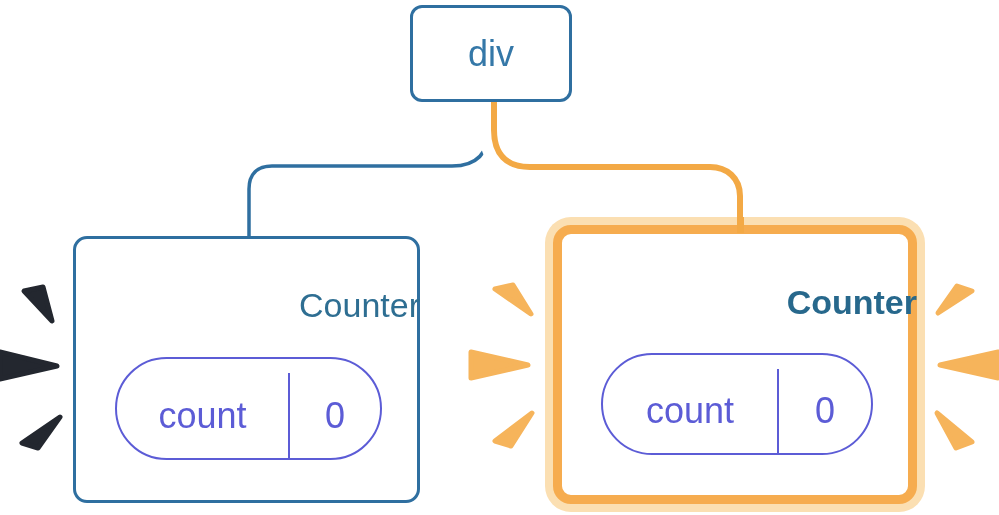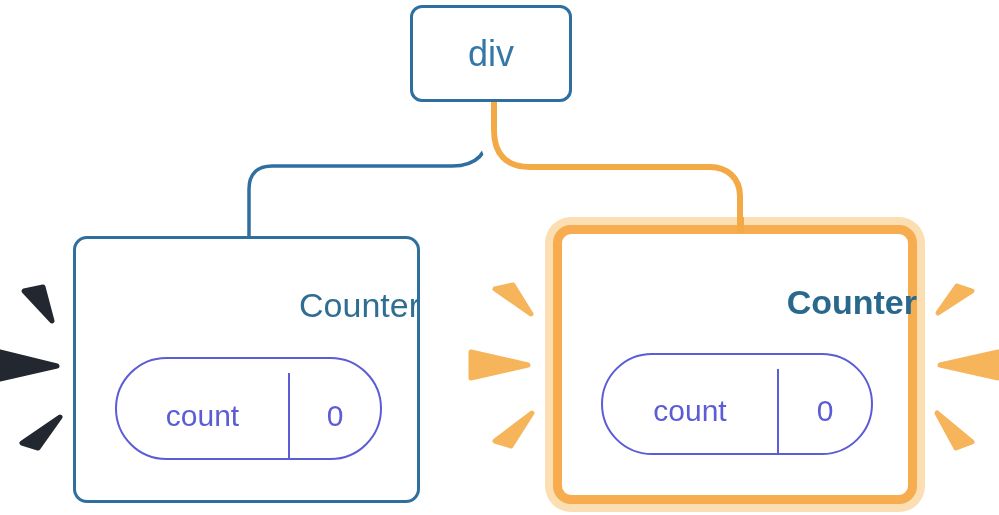--- a/index.html
+++ b/index.html
@@ -36,21 +36,21 @@
   #left-card-title{left:73px;top:284px;width:347px;font-weight:500;color:var(--title-blue);}
   #right-card-title{left:553px;top:281px;width:364px;font-weight:700;color:var(--title-blue-bold);}
   .state-pill{
     position:absolute;box-sizing:border-box;border:2px solid var(--pill-purple);
     border-radius:999px;display:flex;background:#fff;
   }
   #left-pill{left:115px;top:357px;width:267px;height:103px;}
   #right-pill{left:601px;top:353px;width:272px;height:102px;}
   .pill-key,.pill-value{
     display:flex;align-items:center;justify-content:center;
-    font-size:30px;color:var(--pill-purple);margin-top:14px;
+    font-size:36px;color:var(--pill-purple);margin-top:14px;
   }
   .pill-key{flex:0 0 auto;}
   #left-pill .pill-key{width:171px;}
   #right-pill .pill-key{width:174px;}
   .pill-value{flex:1 1 auto;border-left:2px solid var(--pill-purple);}
   #connector-stub{
     position:absolute;left:737px;top:217px;width:7px;height:16px;
     background:var(--connector-orange);
   }
   .conn-blue{stroke:var(--node-border-blue);stroke-width:3.5;fill:none;}

